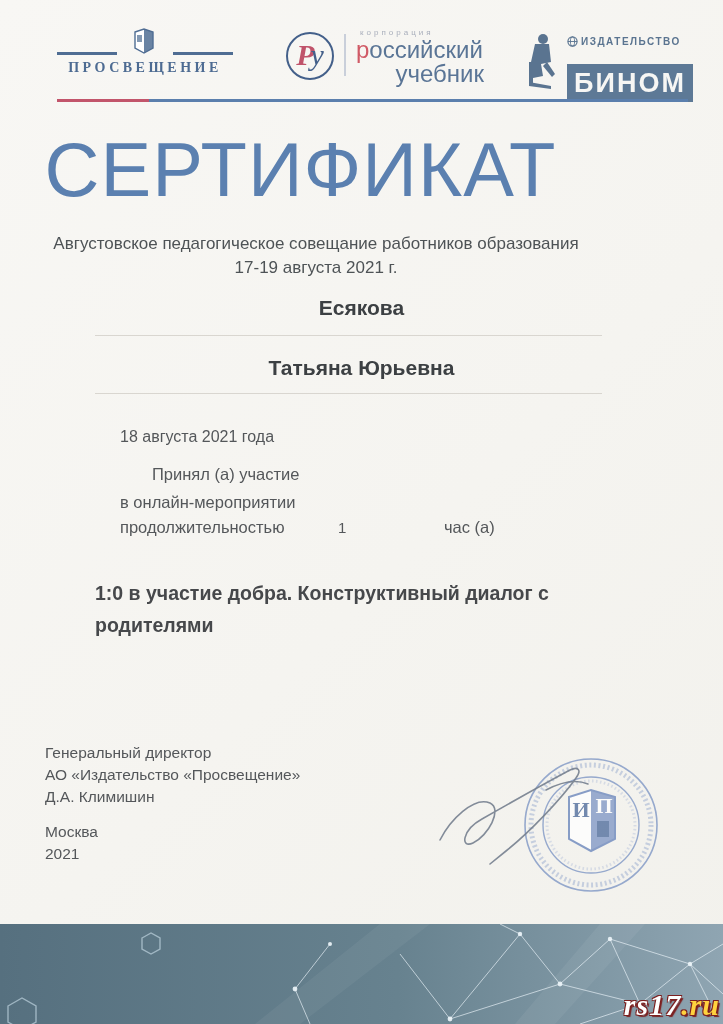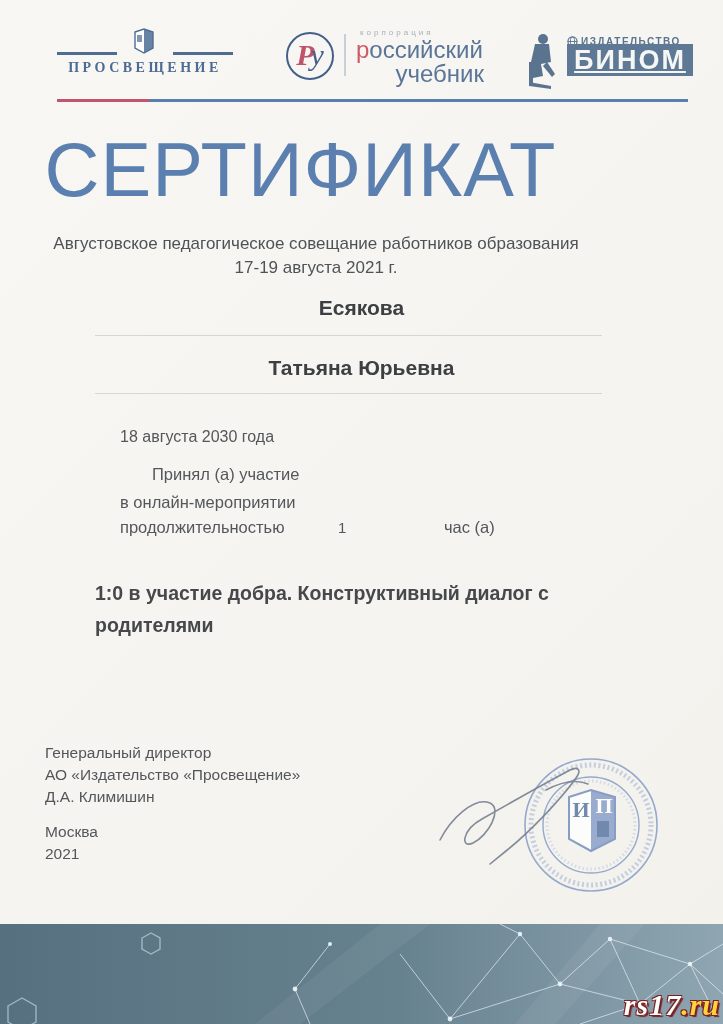--- a/index.html
+++ b/index.html
@@ -29,23 +29,23 @@
   .logo-ru .corp{position:absolute;left:74px;top:2px;font-size:8px;letter-spacing:3px;color:#a8aebb;}
   .logo-ru .l1{position:absolute;left:70px;top:10px;font-size:24px;font-weight:500;color:#5a7596;}
   .logo-ru .l1 .red{color:#d05a66;}
   .logo-ru .l2{position:absolute;left:70px;top:34px;width:128px;text-align:right;
     font-size:24px;font-weight:500;color:#5a7596;}
 
   .logo-binom{left:521px;top:28px;width:176px;height:62px;}
   .logo-binom .person{position:absolute;left:0;top:4px;}
   .logo-binom .toplbl{position:absolute;left:46px;top:8px;font-size:10px;font-weight:bold;
     letter-spacing:1.5px;color:#5a7490;display:flex;align-items:center;gap:3px;}
-  .logo-binom .box{position:absolute;left:46px;top:16px;width:126px;height:32px;background:#5d7996;
+  .logo-binom .box{position:absolute;left:46px;top:36px;width:126px;height:38px;background:#5d7996;
     color:#f6f6f4;font-weight:bold;font-size:27px;letter-spacing:2px;
-    display:flex;align-items:center;justify-content:center;text-decoration:underline;}
+    display:flex;align-items:center;justify-content:center;}
 
   .hdr-divider{left:57px;top:99px;width:631px;height:3px;
     background:linear-gradient(to right,#c2556b 0,#c2556b 92px,#5b7fad 92px,#5b7fad 100%);}
 
   
   .title{left:0;top:126px;width:601px;text-align:center;font-size:76px;font-weight:400;
     color:#5b80b0;letter-spacing:1px;}
   .subtitle{left:0;top:232px;width:632px;text-align:center;font-size:17px;color:#4e5356;
     line-height:24px;}
   .lastname{left:0;top:296px;width:723px;text-align:center;font-size:21px;font-weight:bold;color:#3c4043;}
@@ -133,21 +133,21 @@
   <div class="abs subtitle">
     <div>Августовское педагогическое совещание работников образования</div>
     <div>17-19 августа 2021 г.</div>
   </div>
 
   <div class="abs lastname">Есякова</div>
   <div class="abs nameline nl1"></div>
   <div class="abs firstname">Татьяна Юрьевна</div>
   <div class="abs nameline nl2"></div>
 
-  <div class="abs datetext">18 августа 2030 года</div>
+  <div class="abs datetext">18 августа 2021 года</div>
   <div class="abs partline pl1">Принял (а) участие</div>
   <div class="abs partline pl2">в онлайн-мероприятии</div>
   <div class="abs partline pl3">продолжительностью</div>
   <div class="abs hoursval">1</div>
   <div class="abs hoursunit">час (а)</div>
 
   <div class="abs topic">
     <div>1:0 в участие добра. Конструктивный диалог с</div>
     <div>родителями</div>
   </div>

